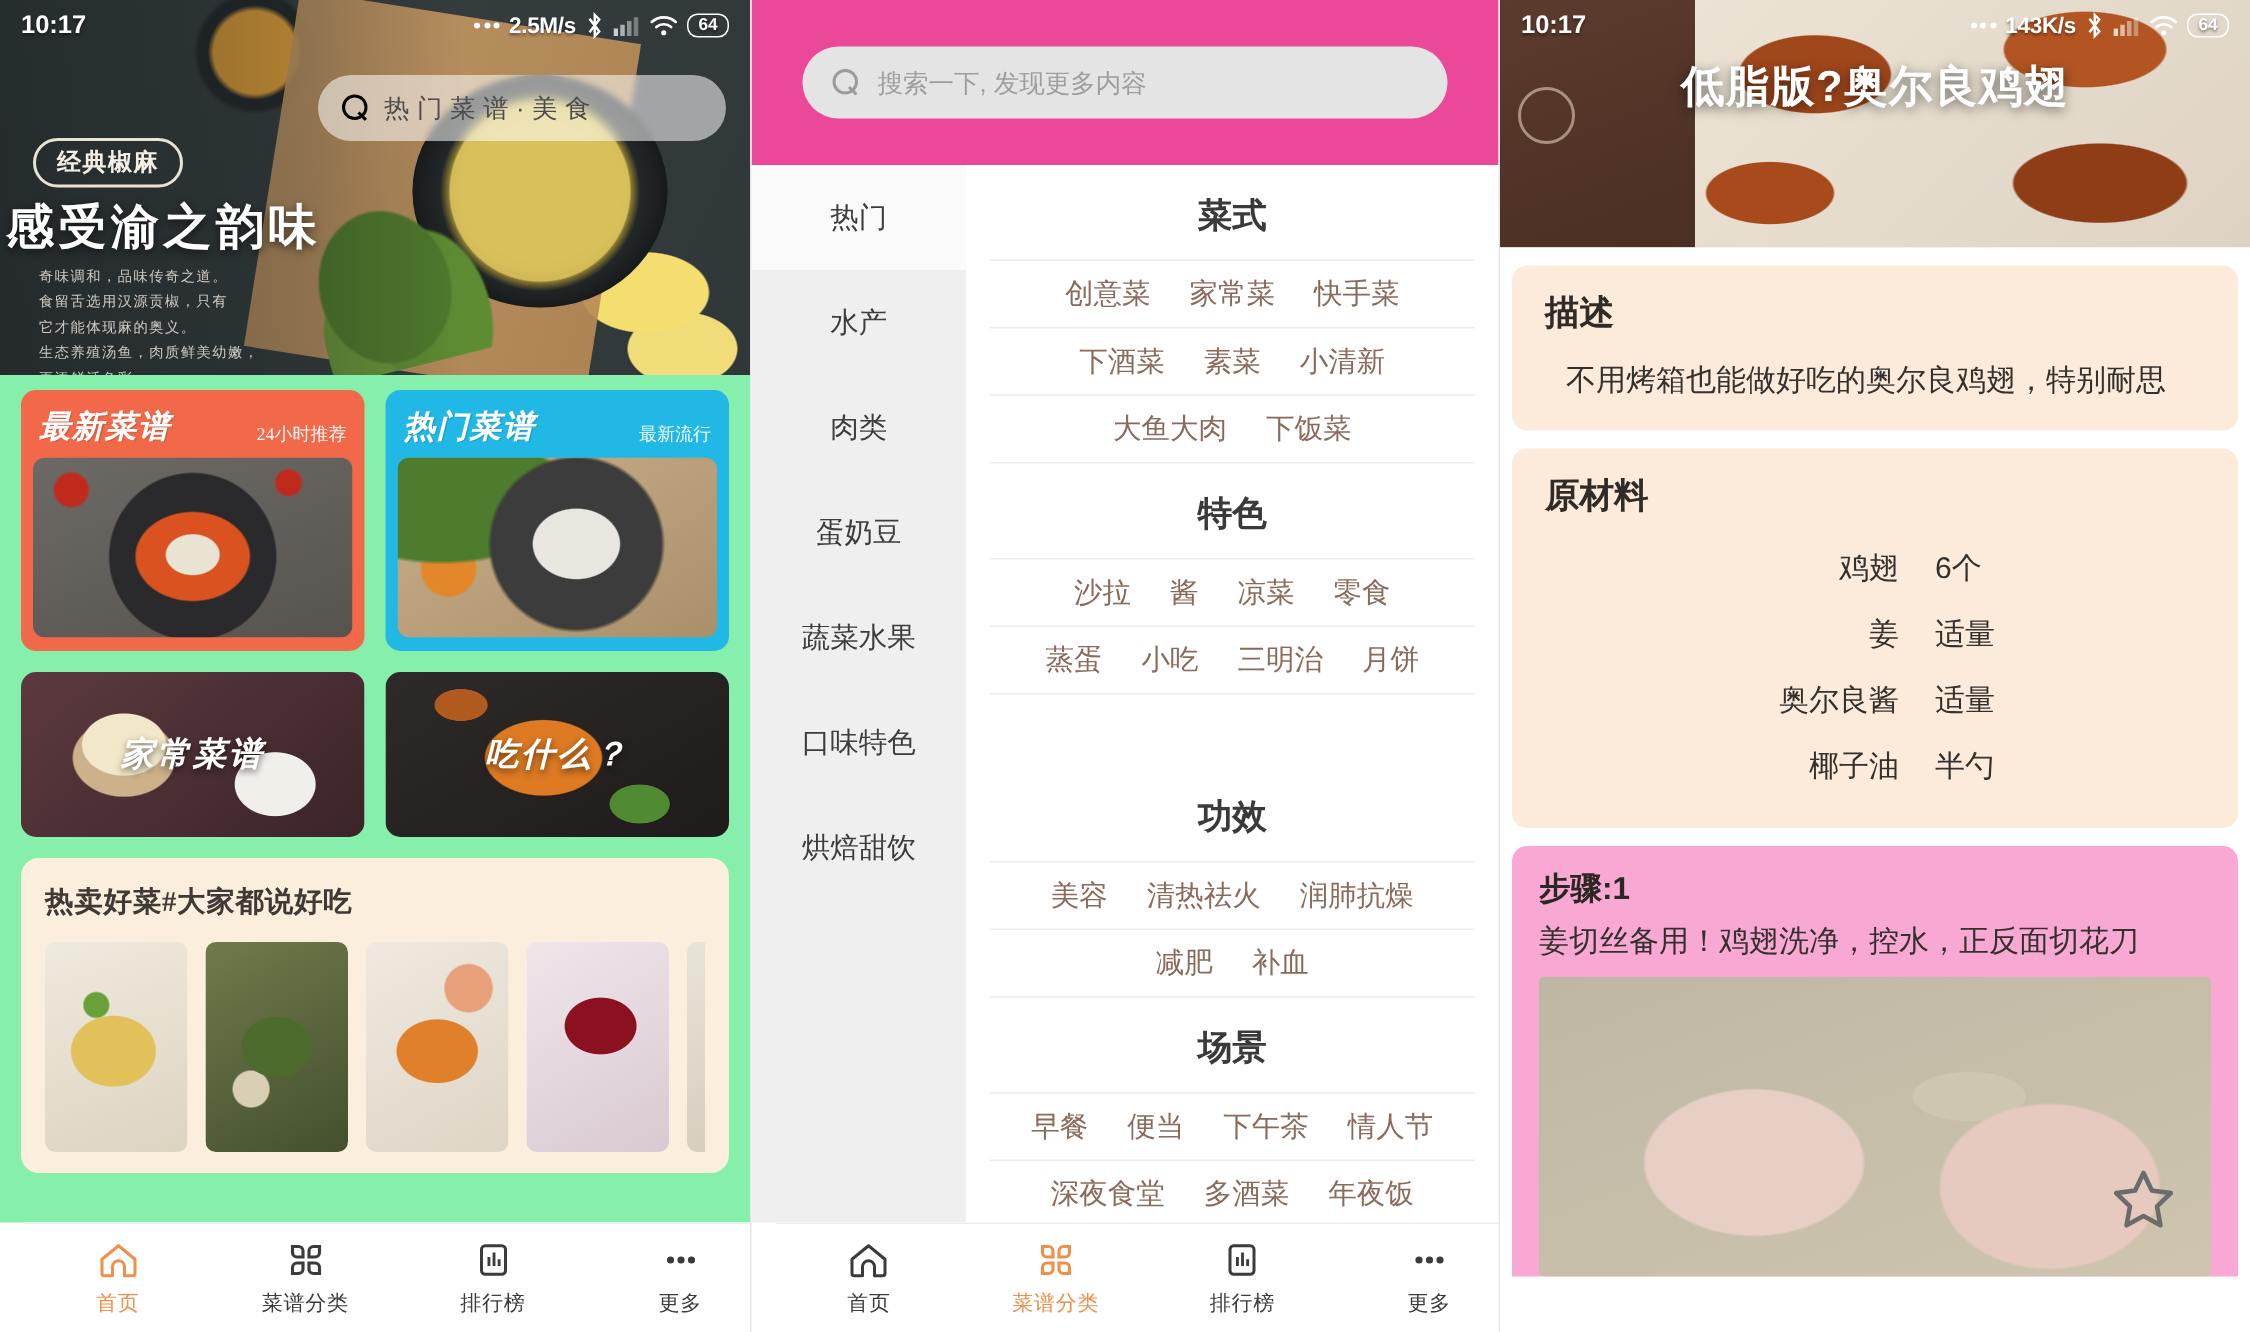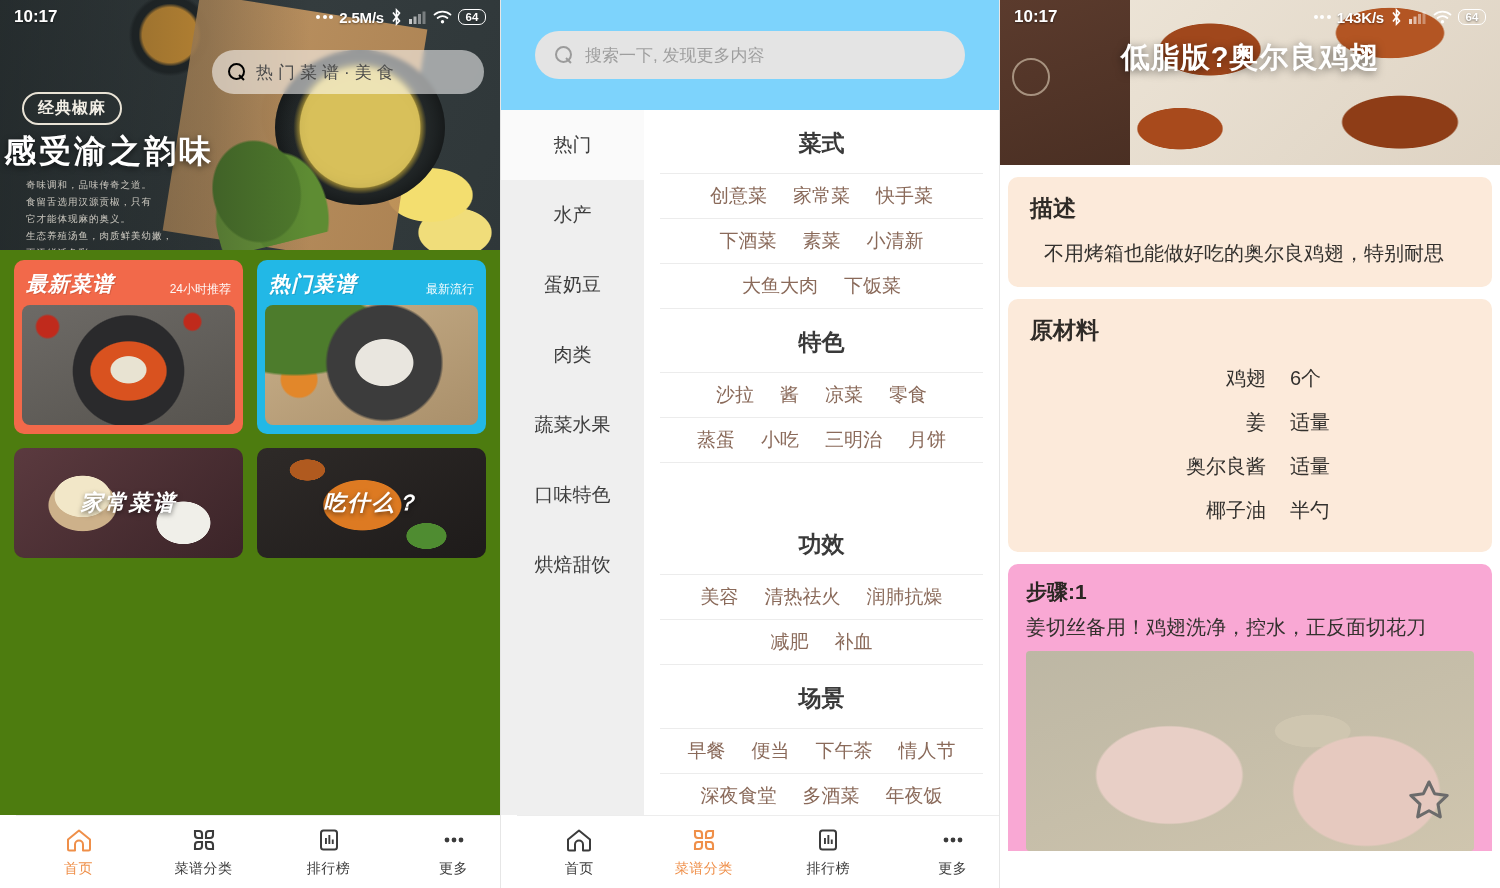--- a/index.html
+++ b/index.html
@@ -62,21 +62,21 @@
     backdrop-filter:blur(2px); }
   .hero-search .txt { color:#4c4c4c; font-size:17px; letter-spacing:5px; font-weight:500; }
 
   .mag { display:inline-block; position:relative; width:18px; height:18px; flex:none; }
   .mag::before { content:""; position:absolute; left:0; top:0; width:13px; height:13px;
     border:2px solid currentColor; border-radius:50%; }
   .mag::after { content:""; position:absolute; left:11px; top:11px; width:7px; height:2px;
     background:currentColor; transform:rotate(45deg); transform-origin:left center; }
 
   .lbody { position:absolute; top:250px; left:0; width:500px; bottom:73px;
-    padding:10px 14px 0; background:#4d7c0f; }
+    padding:10px 14px 0; background:#86efac;font-family:Liberation Serif, serif; }
   .cardrow { display:flex; gap:14px; }
   .bigcard { width:229px; border-radius:10px; overflow:hidden; padding:8px 8px 9px; }
   .bigcard.orange { background:#f2694a; }
   .bigcard.blue { background:#22b8e6; }
   .bc-head { display:flex; align-items:flex-end; justify-content:space-between;
     padding:2px 4px 7px; }
   .bc-title { color:#fff; font-size:21px; font-weight:bold; font-style:italic;
     letter-spacing:1px; text-shadow:1px 1px 0 rgba(0,0,0,.12); }
   .bc-sub { color:#fff; font-size:12px; opacity:.95; }
   .bc-img { height:120px; border-radius:8px; overflow:hidden; position:relative; }
@@ -131,21 +131,21 @@
   
   .tabbar { position:absolute; bottom:0; left:0; width:100%; height:73px;
     background:#fff; border-top:1px solid #ededed; display:flex;margin-left:16px; }
   .tab { flex:1; display:flex; flex-direction:column; align-items:center;
     justify-content:center; gap:7px; color:#3b3b3b; }
   .tab.active { color:#ef8f49; }
   .tab .lab { font-size:14px; letter-spacing:.5px; }
   .icn { width:30px; height:26px; display:block; }
 
   
-  .m-searchwrap { height:110px; background:#7dd3fc; display:flex; align-items:center;
+  .m-searchwrap { height:110px; background:#ec4899; display:flex; align-items:center;
     padding:0 34px; }
   .m-search { width:100%; height:48px; border-radius:24px; background:#e4e4e4;
     display:flex; align-items:center; gap:12px; padding:0 20px; color:#9b9b9b; }
   .m-search .ph { font-size:17px; color:#9e9e9e; }
   .m-cats { position:absolute; top:110px; left:0; right:0; bottom:73px; display:flex; }
   .m-side { width:143px; background:#efefef; flex:none; overflow:hidden; }
   .m-side-item { height:70px; display:flex; align-items:center; justify-content:center;
     font-size:19px; color:#3d3d3d; }
   .m-side-item.active { background:#fafafa; }
   .m-main { flex:1; background:#fff; overflow:hidden; padding:0 16px; }
@@ -268,20 +268,30 @@
 
       <div class="smallrow">
         <div class="smcard img-rice">
           <span class="label">家常菜谱</span>
         </div>
         <div class="smcard img-fry">
           <span class="label">吃什么？</span>
         </div>
       </div>
 
+      <div class="hotbox">
+        <div class="hot-title">热卖好菜#大家都说好吃</div>
+        <div class="hot-strip">
+          <div class="thumb th1"></div>
+          <div class="thumb th2"></div>
+          <div class="thumb th3"></div>
+          <div class="thumb th4"></div>
+          <div class="thumb th5"></div>
+        </div>
+      </div>
     </div>
 
     <div class="tabbar">
       <div class="tab active">
         <svg class="icn" viewBox="0 0 30 26">
             <path d="M4 12.5 L15 3.5 L26 12.5 V22 a1.5 1.5 0 0 1-1.5 1.5 H19 v-6 a4 4 0 0 0-8 0 v6 H5.5 A1.5 1.5 0 0 1 4 22 Z" fill="none" stroke="currentColor" stroke-width="2" stroke-linejoin="round"></path>
           </svg>
         <span class="lab">首页</span>
       </div>
       <div class="tab">
@@ -324,24 +334,24 @@
 
     <div class="m-cats">
       <div class="m-side">
         <div class="m-side-item active">
             <span>热门</span>
           </div>
         <div class="m-side-item">
             <span>水产</span>
           </div>
         <div class="m-side-item">
+            <span>肉类</span>
+          </div>
+        <div class="m-side-item">
             <span>蛋奶豆</span>
-          </div>
-        <div class="m-side-item">
-            <span>肉类</span>
           </div>
         <div class="m-side-item">
             <span>蔬菜水果</span>
           </div>
         <div class="m-side-item">
             <span>口味特色</span>
           </div>
         <div class="m-side-item">
             <span>烘焙甜饮</span>
           </div>

